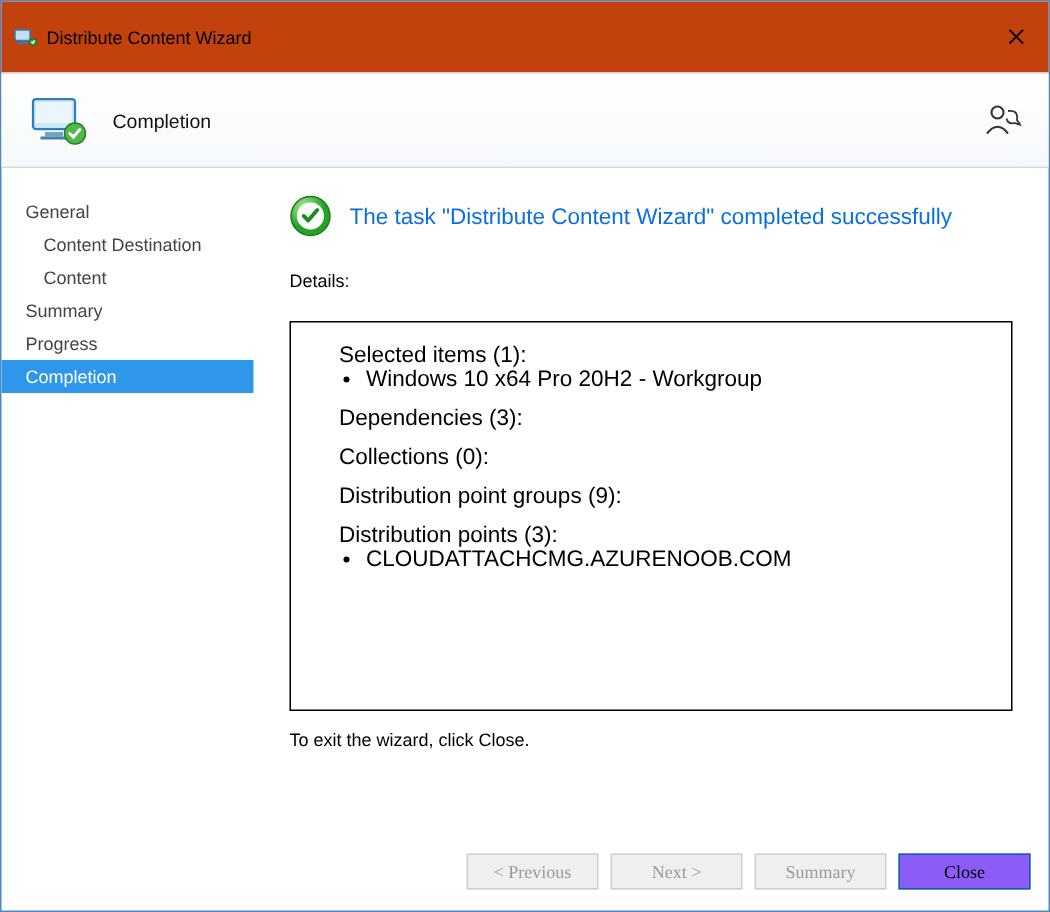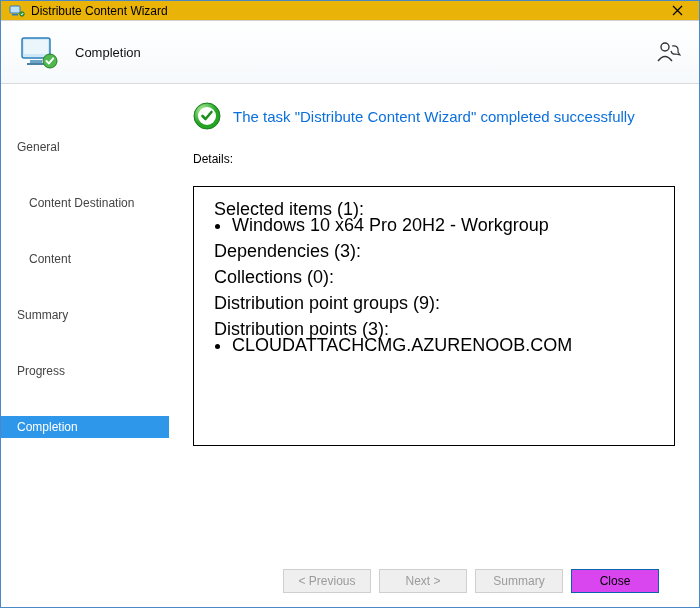--- a/index.html
+++ b/index.html
@@ -12,22 +12,22 @@
   }
   .window {
     width: 700px;
     height: 608px;
     border: 1px solid #4a88c7;
     display: flex;
     flex-direction: column;
     position: relative;
   }
   .titlebar {
-    height: 20px;
-    background: #eab308;
+    height: 48px;
+    background: #c2410c;
     border-bottom: 1px solid #d0d0d0;
     display: flex;
     align-items: center;
     padding: 0 0 0 8px;
   }
   .title-icon {
     width: 16px; height: 16px;
     margin-right: 6px;
     display: inline-flex;
     align-items: center;
@@ -72,21 +72,20 @@
     width: 168px;
     border-right: 0;
     padding-top: 18px;
   }
   .sidebar-item {
     padding: 2px 0 2px 16px;
     color: #444;
     font-size: 12px;
     line-height: 18px;
     cursor: pointer;
-    margin-top: 34px;
   }
   .sidebar-item.indent { padding-left: 28px; }
   .sidebar-item.active {
     background: #2e97ea;
     color: #fff;
   }
   .main {
     flex: 1;
     padding: 18px 24px 0 24px;
     display: flex;
@@ -106,62 +105,63 @@
     color: #0b6fdc;
     font-size: 15px;
   }
   .details-label {
     font-size: 12px;
     margin-bottom: 20px;
   }
   .details-box {
     border: 1px solid #000;
     height: 260px;
-    padding: 14px 20px;
-    font-size: 18px;
+    padding: 14px 32px;
+    font-size: 15px;
     line-height: 16px;
     overflow: auto;
   }
   .details-box .group-title { margin-top: 10px; }
   .details-box .group-title:first-child { margin-top: 0; }
   .details-box ul {
     margin: 0 0 0 18px;
     padding: 0;
   }
   .details-box li { list-style: disc; margin: 0; padding: 0; }
   .exit-hint {
     margin-top: 12px;
     font-size: 12px;
   }
   .button-row {
     display: flex;
     justify-content: flex-end;
     gap: 8px;
-    padding: 14px 40px 14px 0;
+    padding: 14px 12px 14px 0;
+    font-family: Liberation Serif, serif;
   }
   .btn {
     width: 88px;
     height: 24px;
     border: 1px solid #adadad;
     background: #e9e9e9;
     font-size: 12px;
     font-family: inherit;
     text-align: center;
     line-height: 22px;
     padding: 0;
     color: #333;
   }
   .btn.disabled {
     color: #9b9b9b;
     background: #efefef;
     border-color: #cfcfcf;
   }
   .btn.primary {
     border: 1.5px solid #0a64ad;
-    background: #d946ef;
+    background: #8b5cf6;
     color: #000;
   }
 </style>
 </head>
 <body>
 
 <div class="window">
 
   <div class="titlebar">
     <span class="title-icon">
@@ -245,20 +245,21 @@
         <div class="group-title">Collections (0):</div>
 
         <div class="group-title">Distribution point groups (9):</div>
 
         <div class="group-title">Distribution points (3):</div>
         <ul>
           <li>CLOUDATTACHCMG.AZURENOOB.COM</li>
         </ul>
       </div>
 
+      <div class="exit-hint">To exit the wizard, click Close.</div>
     </div>
   </div>
 
   <div class="button-row">
     <button class="btn disabled" disabled="">&lt; Previous</button>
     <button class="btn disabled" disabled="">Next &gt;</button>
     <button class="btn disabled" disabled="">Summary</button>
     <button class="btn primary">Close</button>
   </div>
 

